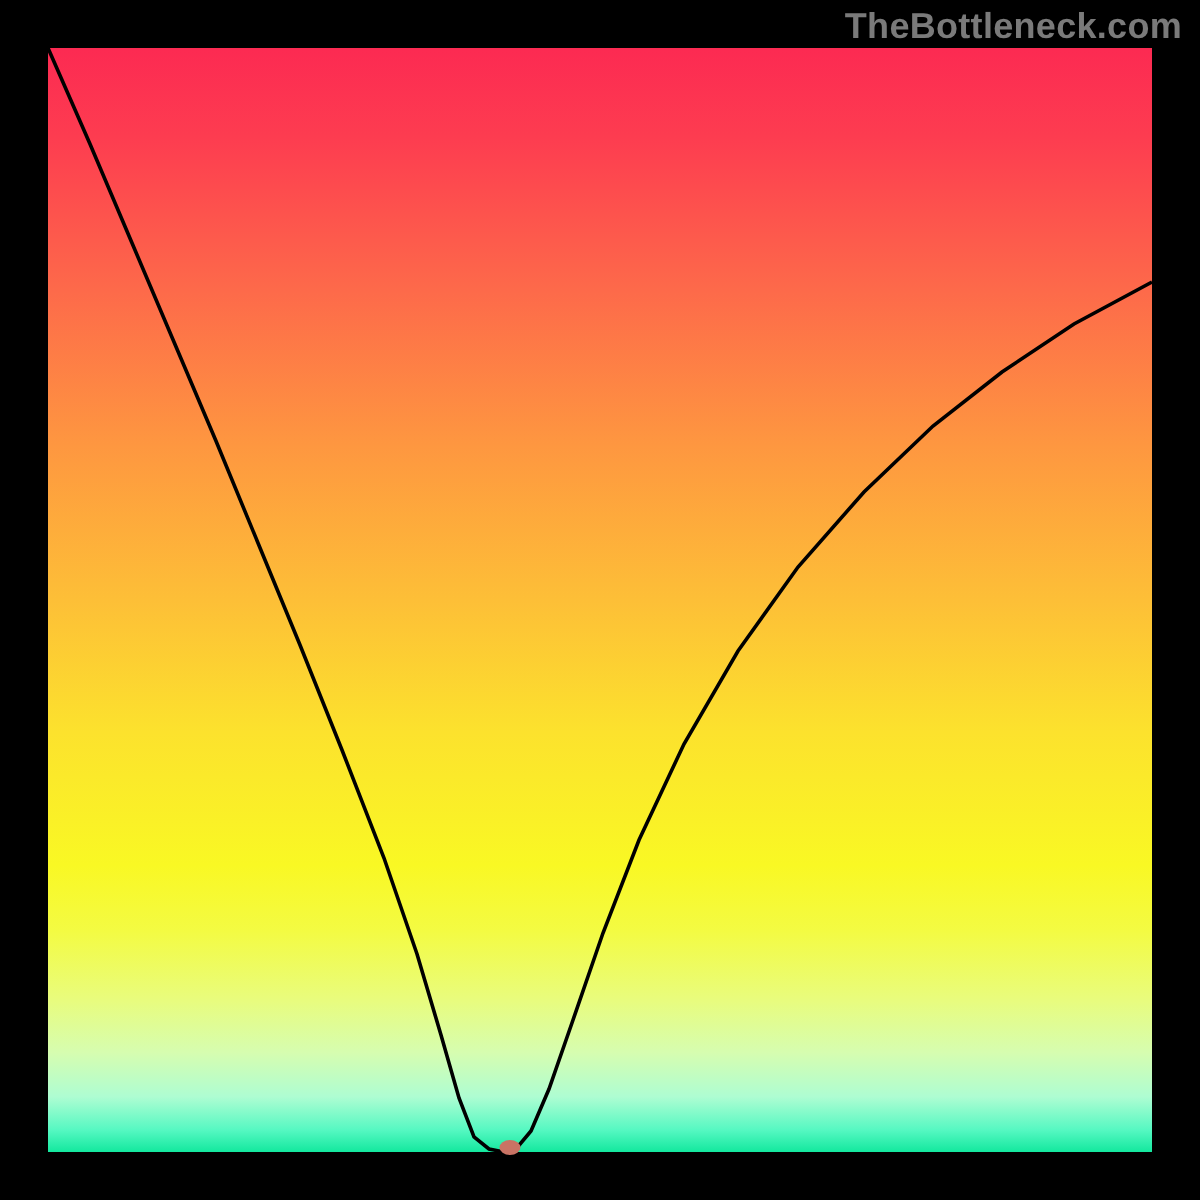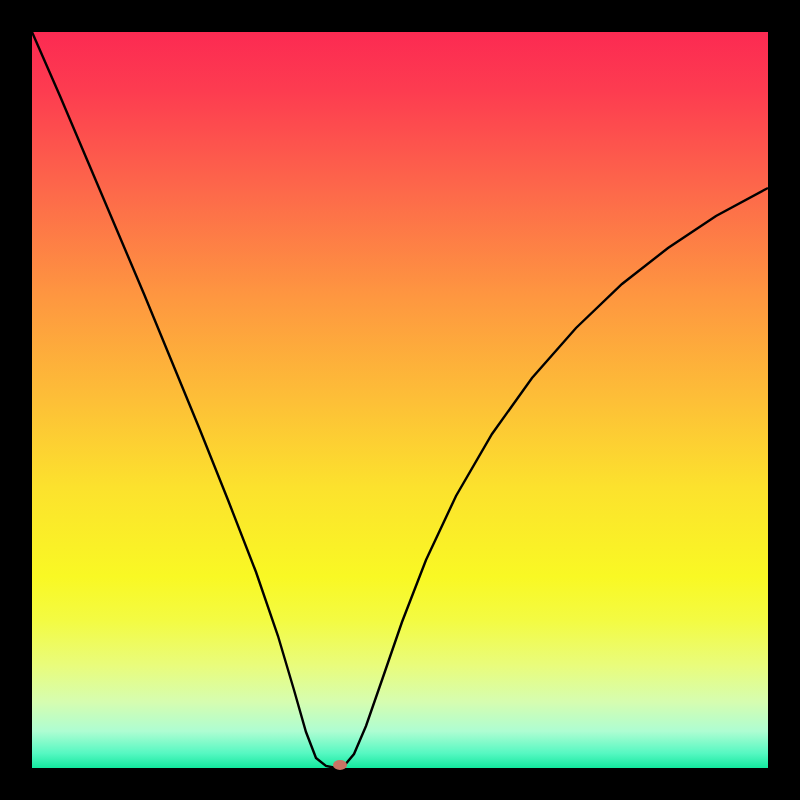--- a/index.html
+++ b/index.html
@@ -72,20 +72,21 @@
     background: #c97364;
     border-radius: 50%;
     transform: translate(-50%, -50%);
   }
 </style>
 </head>
 <body>
 
 <div class="wrap">
 
+  <div class="watermark">TheBottleneck.com</div>
 
   <div class="plot-border">
     <div class="gradient"></div>
 
     <svg class="curve" viewBox="0 0 736 736" preserveAspectRatio="none">
       <path id="curve-path" d="M 0 0 L 28 64 L 56 130 L 84 196 L 112 262 L 140 330 L 168 398 L 196 468 L 224 540 L 246 604 L 262 658 L 274 700 L 284 726 L 294 734 L 304 736 L 312 734 L 322 722 L 334 694 L 350 648 L 370 590 L 394 528 L 424 464 L 460 402 L 500 346 L 544 296 L 590 252 L 636 216 L 684 184 L 736 156" fill="none" stroke="#000" stroke-width="2.4"></path>
     </svg>
 
     <div id="marker-dot" class="dot" style="left: 308px; top: 733px;"></div>
   </div>

